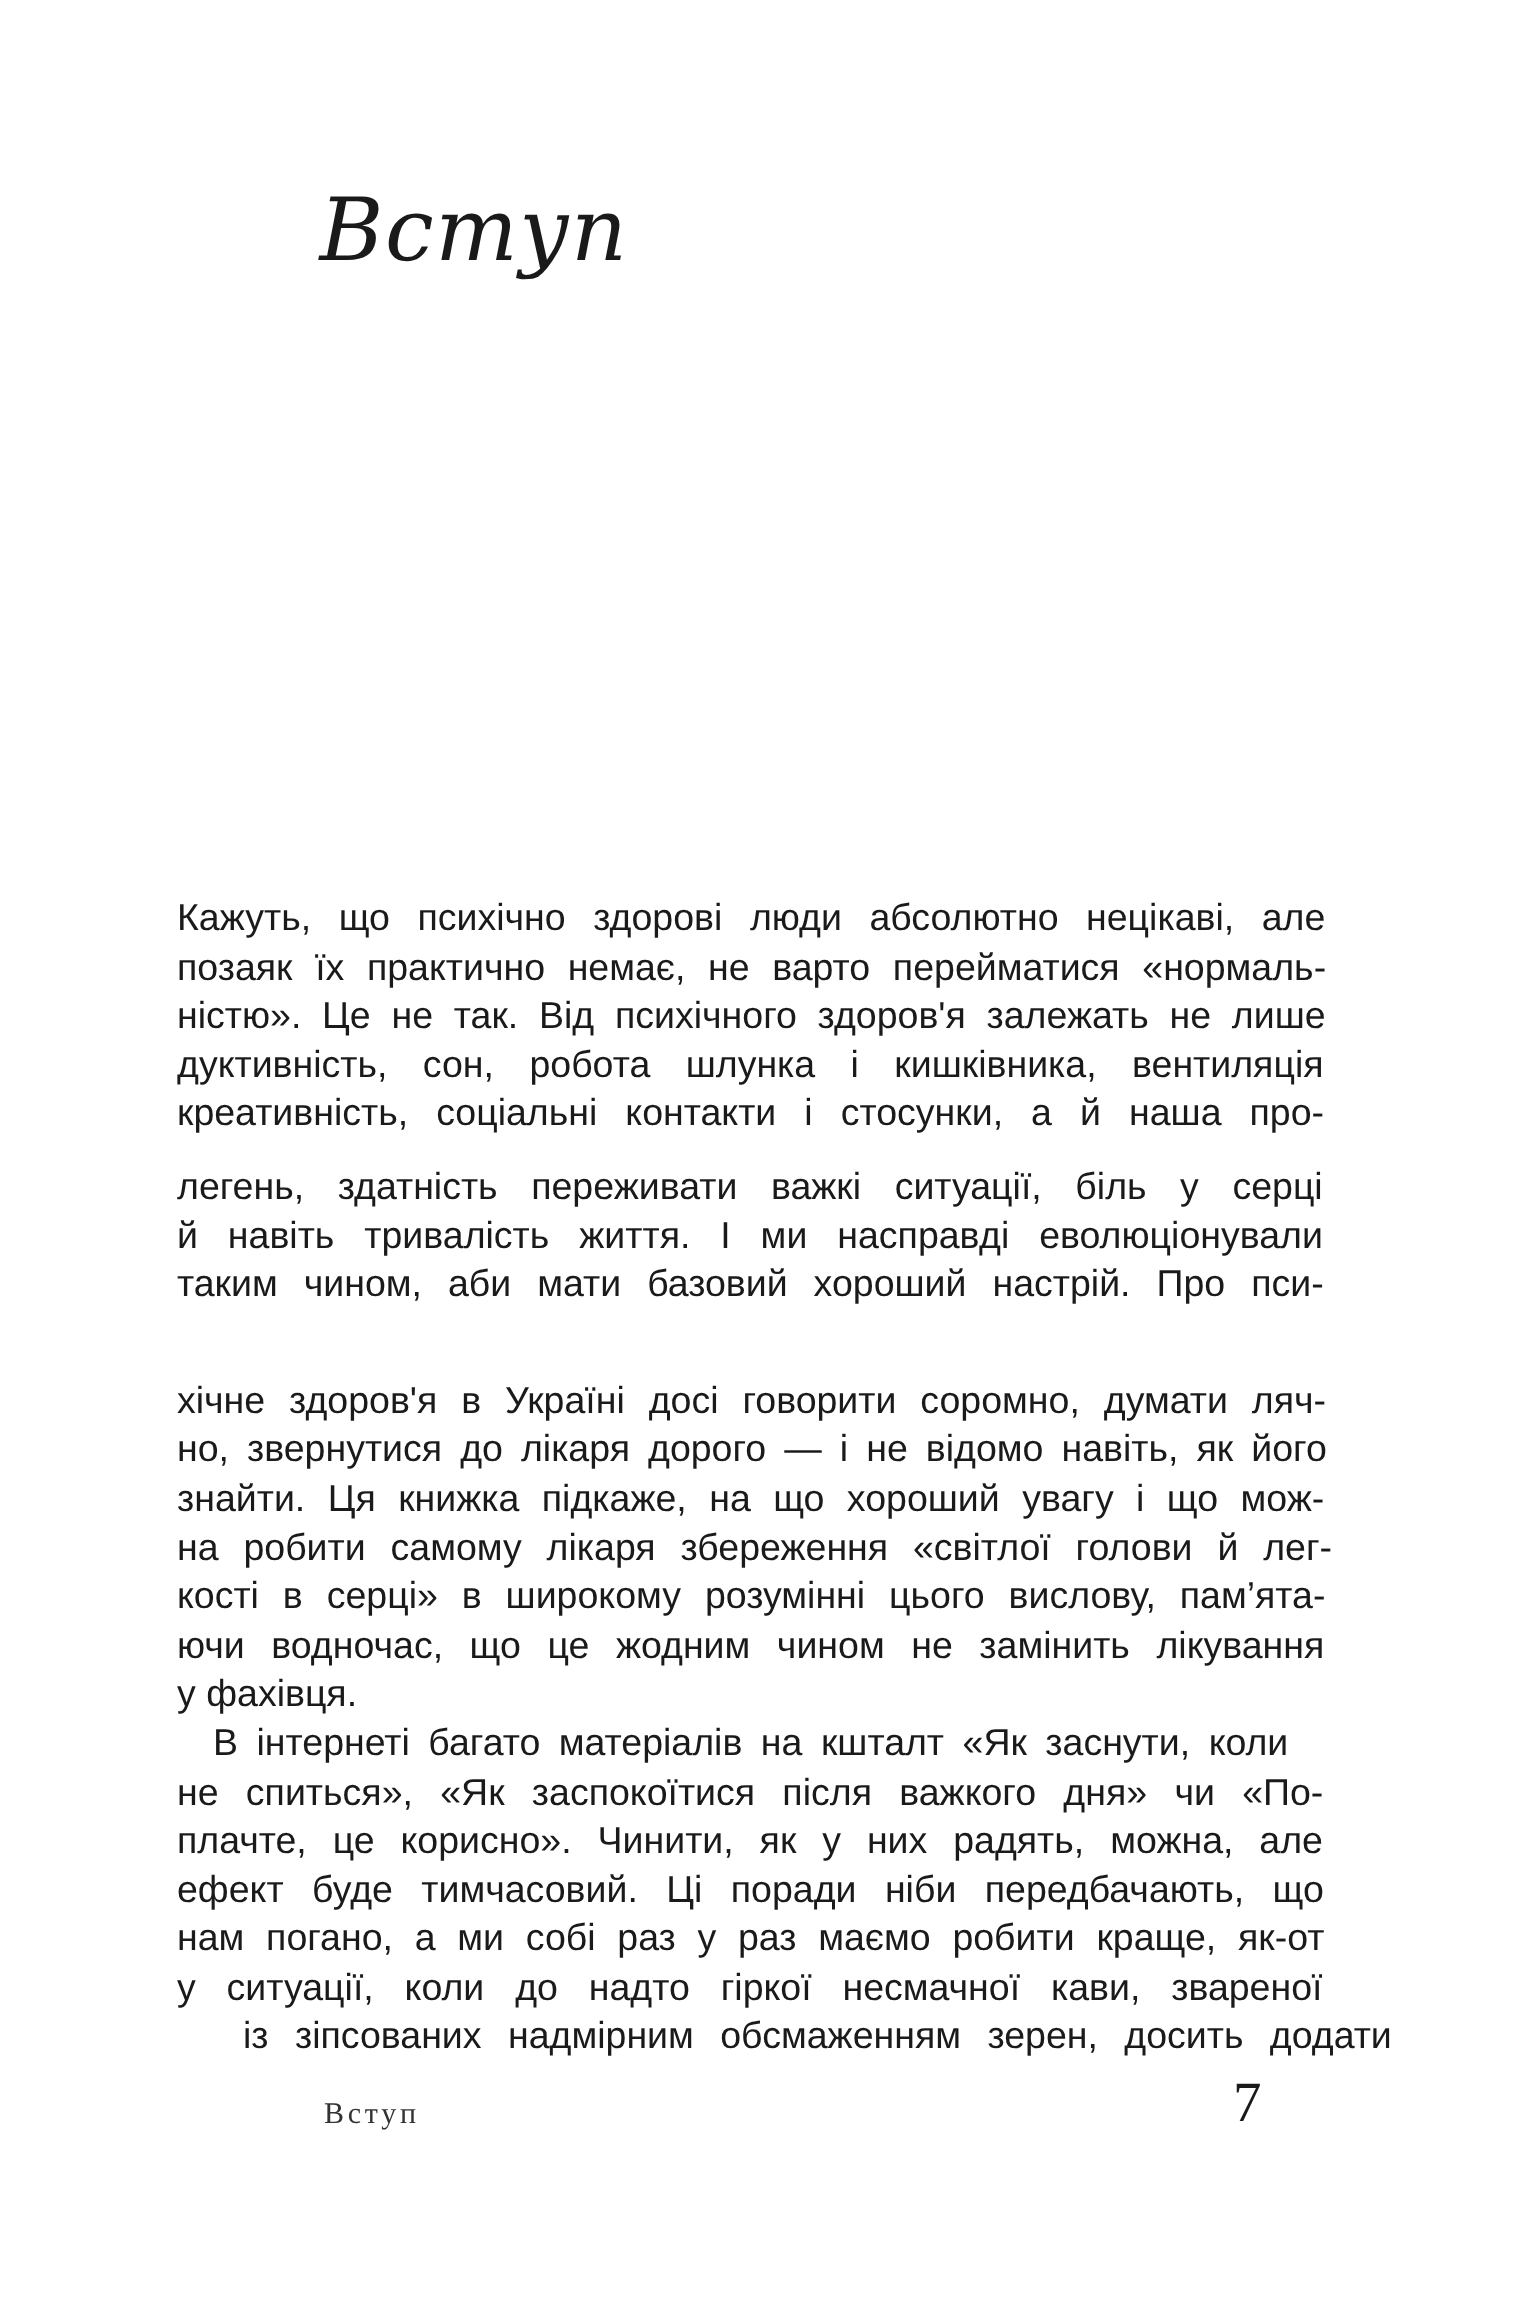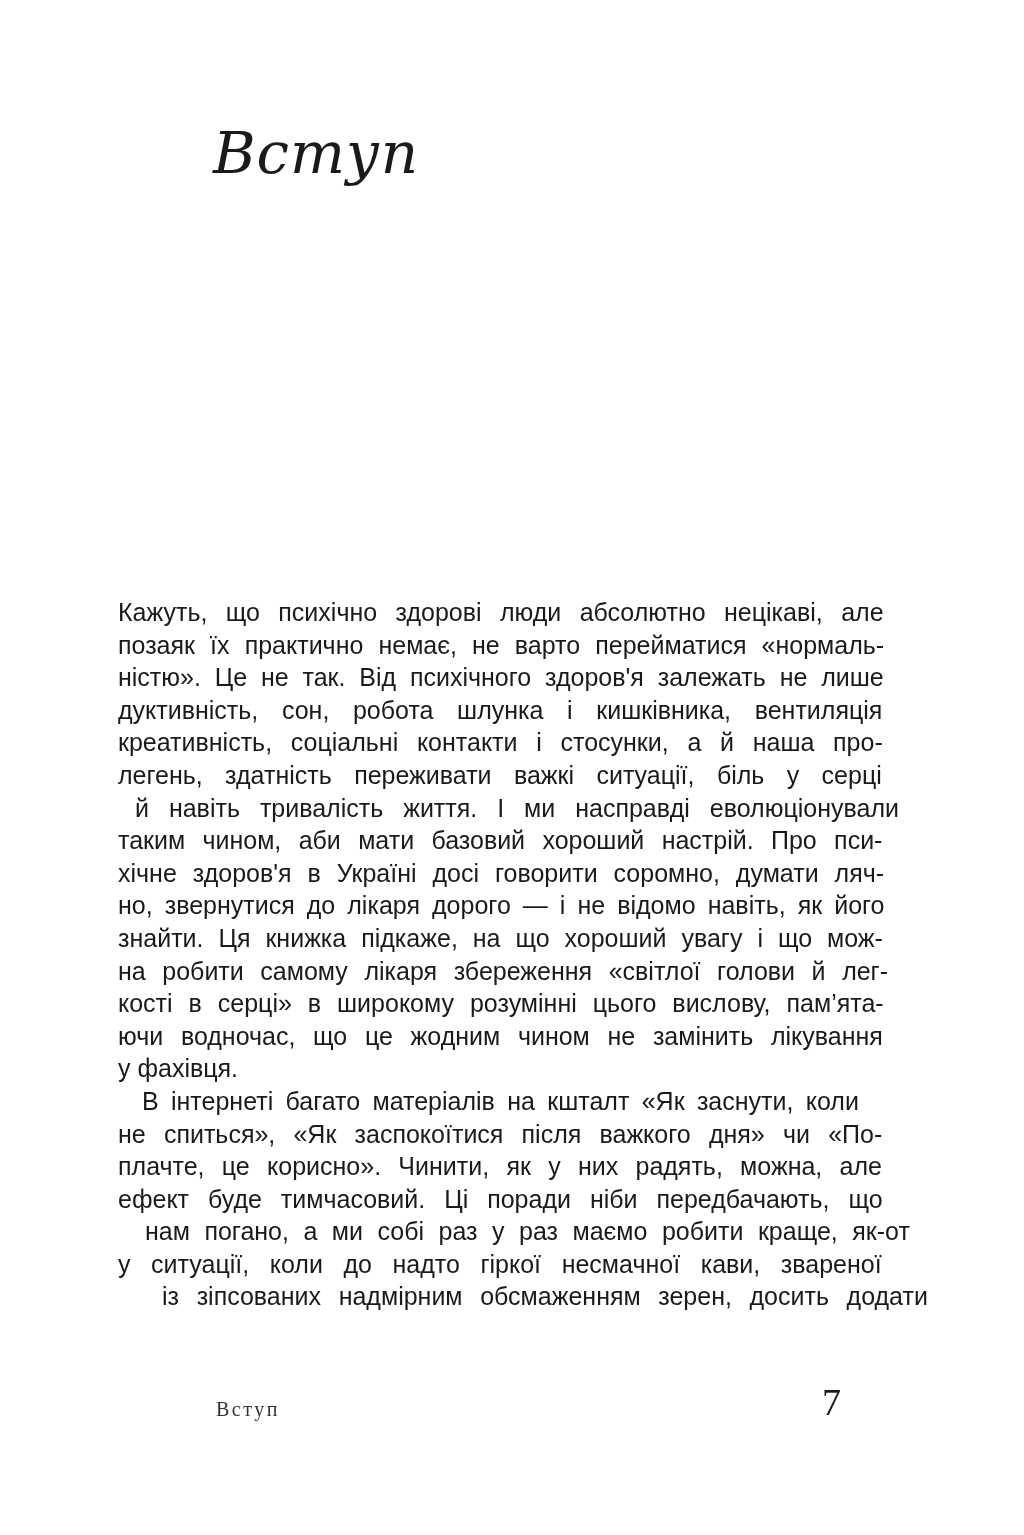--- a/index.html
+++ b/index.html
@@ -85,38 +85,38 @@
   <h1 class="chapter-title">Вступ</h1>
 
   <div class="body-text">
 
     <div>
       <span class="line" style="white-space: nowrap; display: block; width: auto; text-align-last: left; word-spacing: 11.4286px; text-align: left;">Кажуть, що психічно здорові люди абсолютно нецікаві, але</span>
       <span class="line" style="white-space: nowrap; display: block; width: auto; text-align-last: left; word-spacing: 8.14286px; text-align: left;">позаяк їх практично немає, не варто перейматися «нормаль-</span>
       <span class="line" style="white-space: nowrap; display: block; width: auto; text-align-last: left; word-spacing: 6.88889px; text-align: left;">ністю». Це не так. Від психічного здоров'я залежать не лише</span>
       <span class="line" style="white-space: nowrap; display: block; width: auto; text-align-last: left; word-spacing: 16.6667px; text-align: left;">дуктивність, сон, робота шлунка і кишківника, вентиляція</span>
       <span class="line" style="white-space: nowrap; display: block; width: auto; text-align-last: left; word-spacing: 11.75px; text-align: left;">креативність, соціальні контакти і стосунки, а й наша про-</span>
-      <span class="line" style="white-space: nowrap; display: block; width: auto; text-align-last: left; word-spacing: 15.4286px; text-align: left;">легень, здатність переживати важкі ситуації, біль у серці</span>
-      <span class="line" style="white-space: nowrap; display: block; width: auto; text-align-last: left; word-spacing: 13px; text-align: right; margin-left: 17px;">й навіть тривалість життя. І ми насправді еволюціонували</span>
+      <span class="line" style="white-space: nowrap; display: block; width: auto; text-align-last: left; word-spacing: 15.4286px; text-align: left; margin-top: 16px;">легень, здатність переживати важкі ситуації, біль у серці</span>
+      <span class="line" style="white-space: nowrap; display: block; width: auto; text-align-last: left; word-spacing: 13px; text-align: right;">й навіть тривалість життя. І ми насправді еволюціонували</span>
       <span class="line" style="white-space: nowrap; display: block; width: auto; text-align-last: left; word-spacing: 10.375px; text-align: right;">таким чином, аби мати базовий хороший настрій. Про пси-</span>
-      <span class="line" style="white-space: nowrap; display: block; width: auto; text-align-last: left; word-spacing: 9px; text-align: left;">хічне здоров'я в Україні досі говорити соромно, думати ляч-</span>
+      <span class="line" style="white-space: nowrap; display: block; width: auto; text-align-last: left; word-spacing: 9px; text-align: left; margin-top: 45px;">хічне здоров'я в Україні досі говорити соромно, думати ляч-</span>
       <span class="line" style="white-space: nowrap; display: block; width: auto; text-align-last: left; word-spacing: 5.09091px; text-align: left;">но, звернутися до лікаря дорого — і не відомо навіть, як його</span>
       <span class="line" style="white-space: nowrap; display: block; width: auto; text-align-last: left; word-spacing: 8px; text-align: left;">знайти. Ця книжка підкаже, на що хороший увагу і що мож-</span>
       <span class="line" style="white-space: nowrap; display: block; width: auto; text-align-last: left; word-spacing: 9.625px; text-align: left;">на робити самому лікаря збереження «світлої голови й лег-</span>
       <span class="line" style="white-space: nowrap; display: block; width: auto; text-align-last: left; word-spacing: 9px; text-align: left;">кості в серці» в широкому розумінні цього вислову, пам’ята-</span>
       <span class="line" style="white-space: nowrap; display: block; width: auto; text-align-last: left; word-spacing: 10.75px; text-align: left;">ючи водночас, що це жодним чином не замінить лікування</span>
       <span class="line last" style="white-space: nowrap; display: block; width: auto; text-align-last: left; text-align: left;">у фахівця.</span>
     </div>
 
     <div>
       <span class="line indent" style="white-space: nowrap; display: block; width: auto; text-align-last: left; word-spacing: 5.375px; text-align: left;">В інтернеті багато матеріалів на кшталт «Як заснути, коли</span>
       <span class="line" style="white-space: nowrap; display: block; width: auto; text-align-last: left; word-spacing: 11.25px; text-align: left;">не спиться», «Як заспокоїтися після важкого дня» чи «По-</span>
       <span class="line" style="white-space: nowrap; display: block; width: auto; text-align-last: left; word-spacing: 10.3333px; text-align: left;">плачте, це корисно». Чинити, як у них радять, можна, але</span>
       <span class="line" style="white-space: nowrap; display: block; width: auto; text-align-last: left; word-spacing: 12px; text-align: left;">ефект буде тимчасовий. Ці поради ніби передбачають, що</span>
-      <span class="line" style="white-space: nowrap; display: block; width: auto; text-align-last: left; word-spacing: 7.54545px; text-align: left; margin-left: 27px;">нам погано, а ми собі раз у раз маємо робити краще, як-от</span>
+      <span class="line" style="white-space: nowrap; display: block; width: auto; text-align-last: left; word-spacing: 7.54545px; text-align: left;">нам погано, а ми собі раз у раз маємо робити краще, як-от</span>
       <span class="line" style="white-space: nowrap; display: block; width: auto; text-align-last: left; word-spacing: 13.625px; text-align: left;">у ситуації, коли до надто гіркої несмачної кави, звареної</span>
       <span class="line" style="white-space: nowrap; display: block; width: auto; text-align-last: left; word-spacing: 10.6667px; text-align: left; margin-left: 44px;">із зіпсованих надмірним обсмаженням зерен, досить додати</span>
     </div>
   </div>
 
   <div class="footer-running-head">Вступ</div>
 
   <div class="footer-page-number">7</div>
 </div>
 

